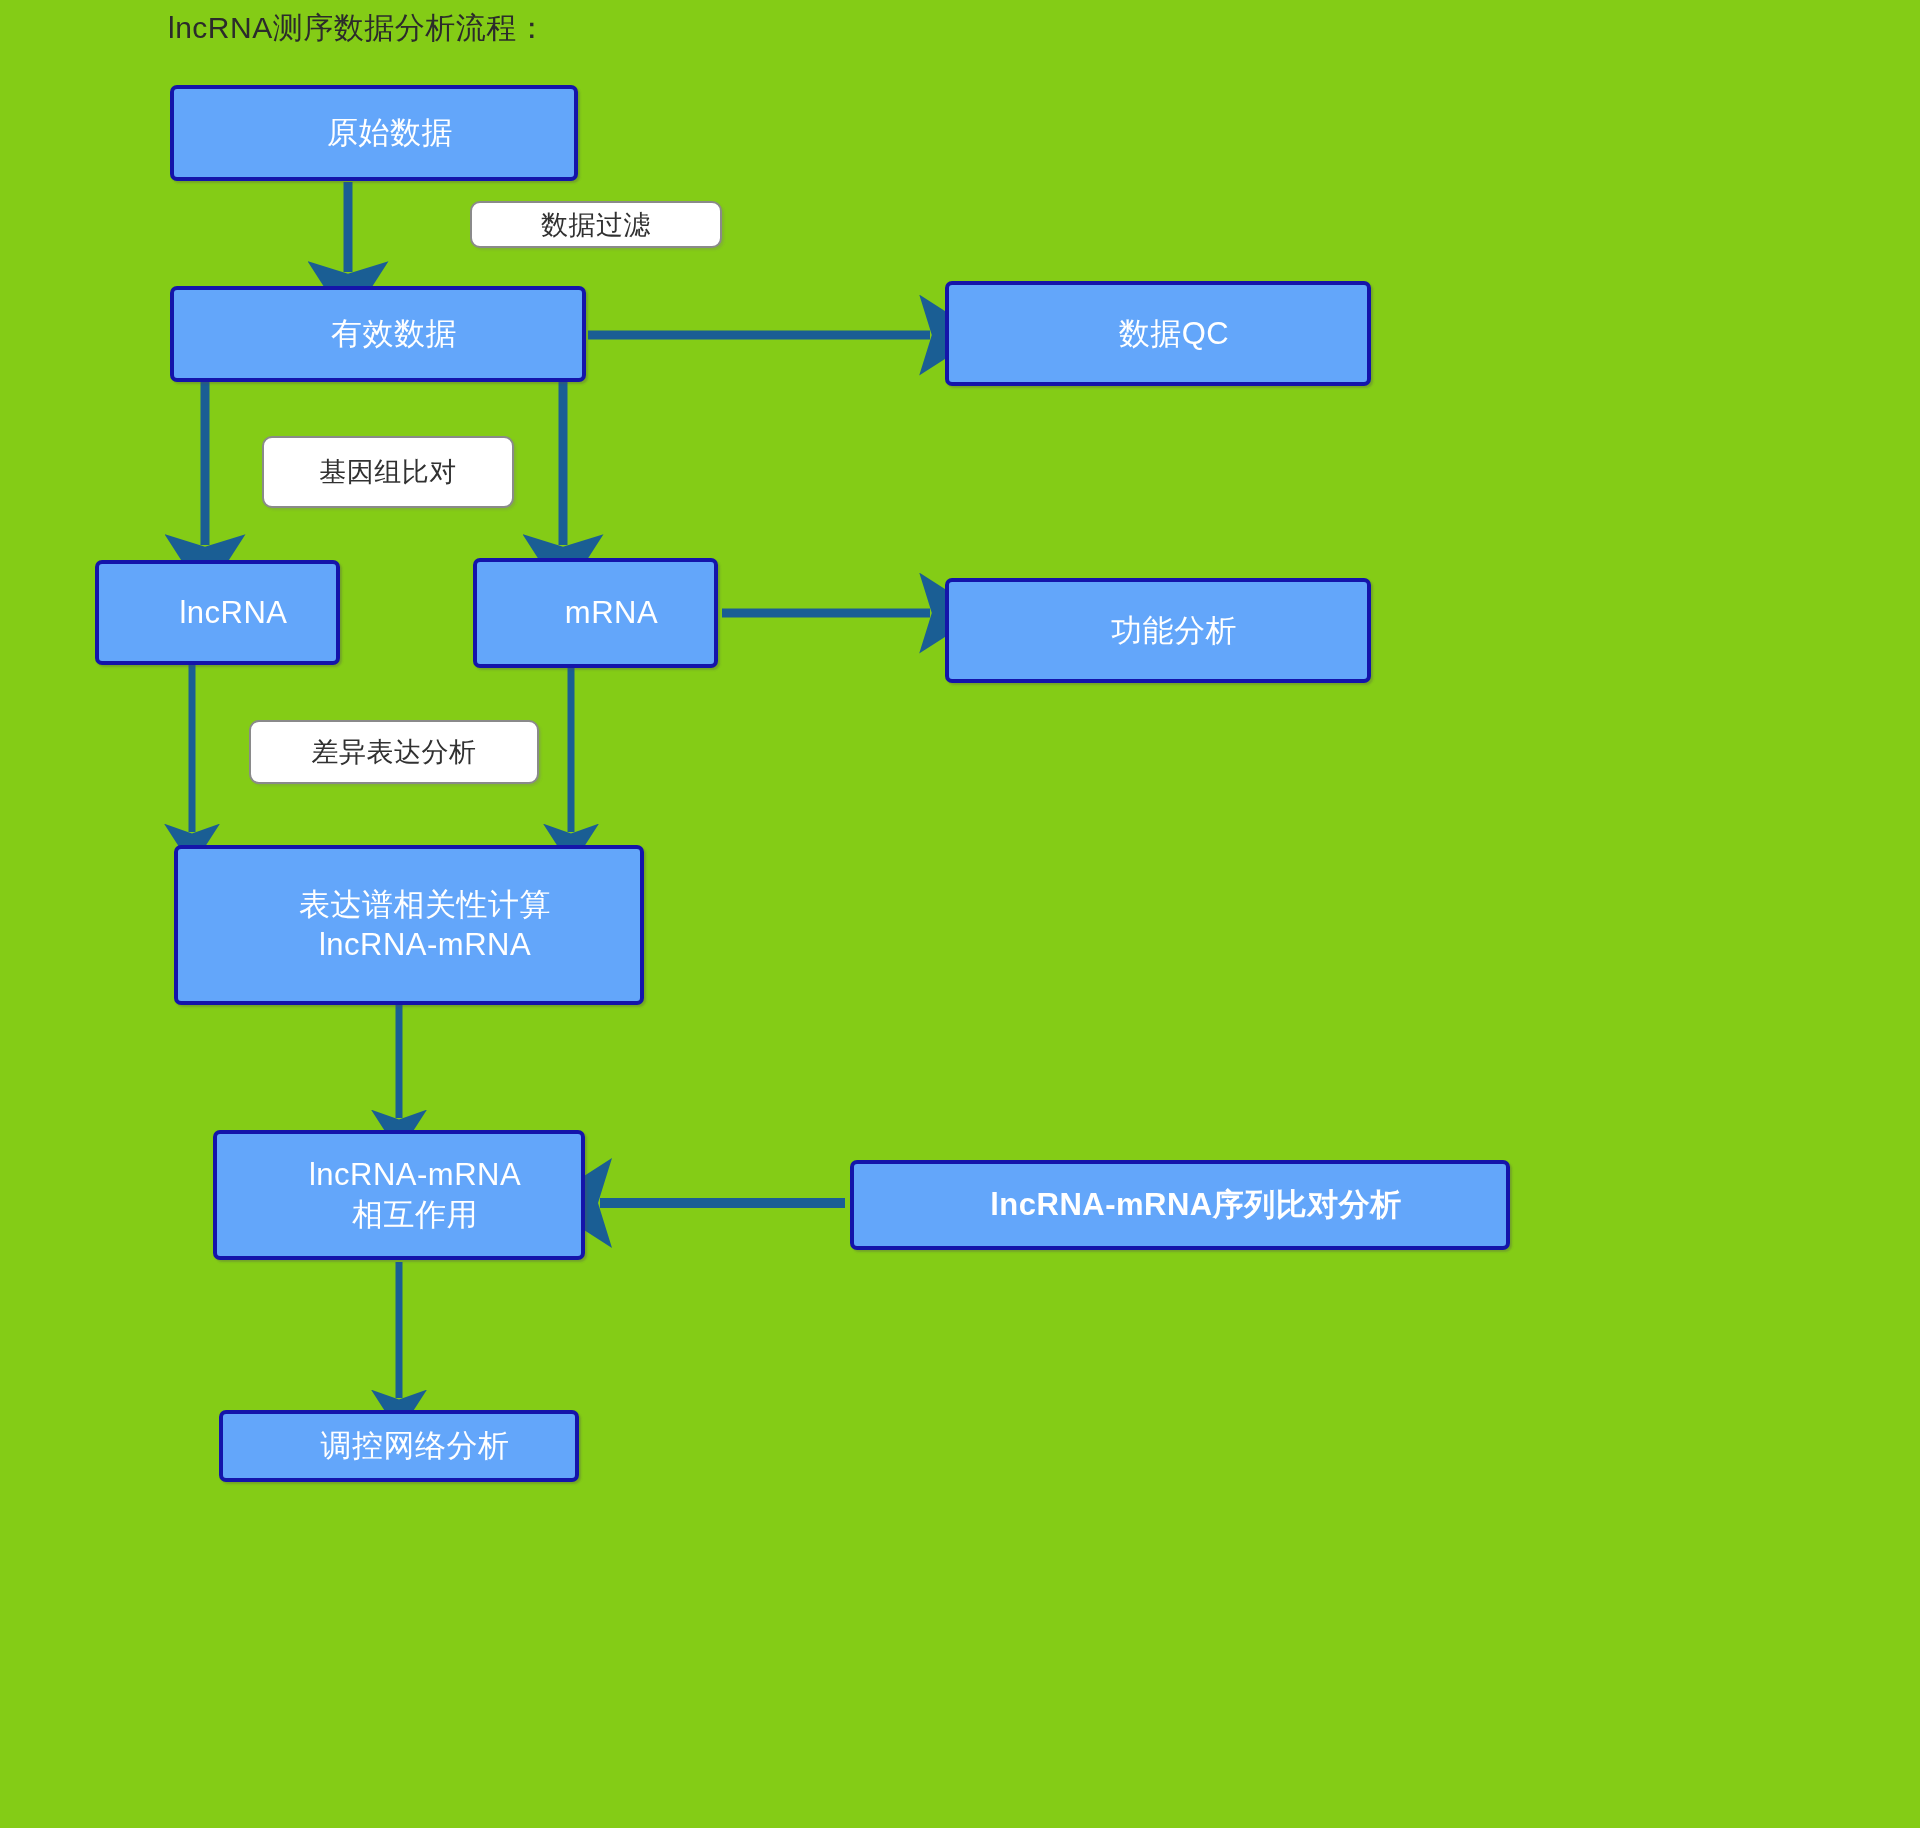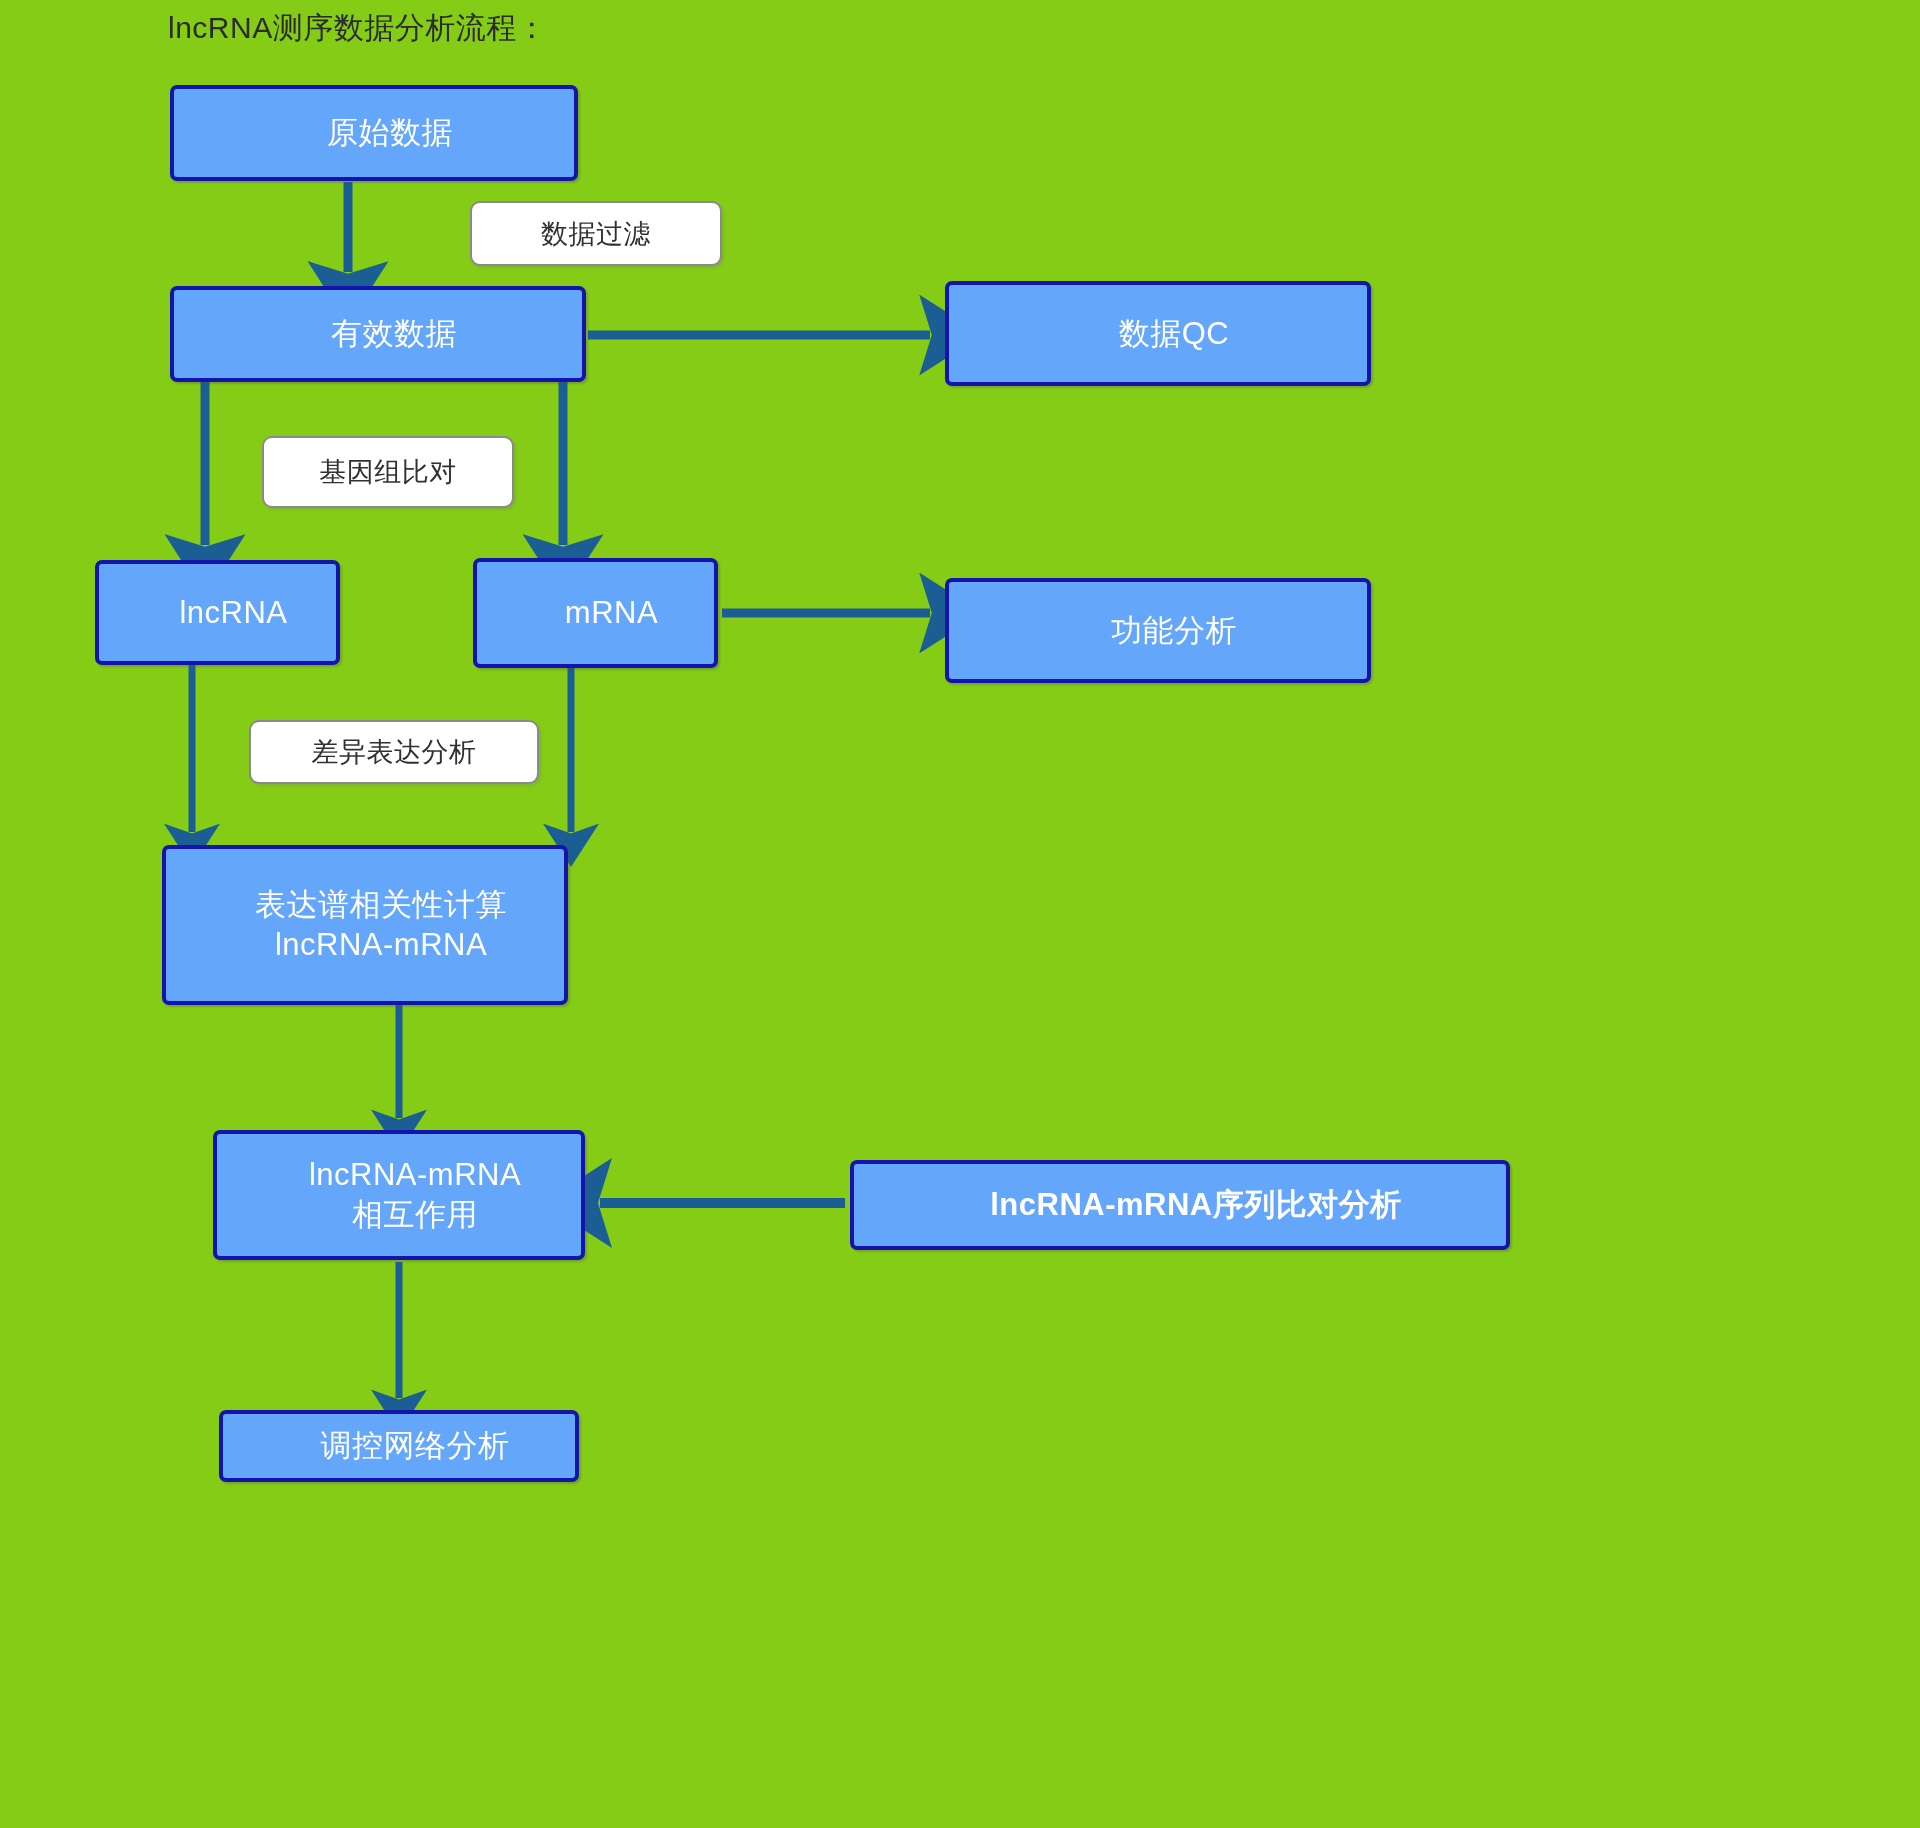--- a/index.html
+++ b/index.html
@@ -151,39 +151,39 @@
   </div>
 
   <div class="node" style="left:473px; top:558px; width:245px; height:110px;">
     <span class="node-text">mRNA</span>
   </div>
 
   <div class="node" style="left:945px; top:560px; width:426px; height:105px;margin-top:18px;">
     <span class="node-text">功能分析</span>
   </div>
 
-  <div class="node" style="left:162px; top:845px; width:406px; height:160px;">
+  <div class="node" style="left:174px; top:845px; width:470px; height:160px;">
     <span class="node-text">表达谱相关性计算
 lncRNA-mRNA</span>
   </div>
 
   <div class="node" style="left:213px; top:1130px; width:372px; height:130px;">
     <span class="node-text">lncRNA-mRNA
 相互作用</span>
   </div>
 
   <div class="node" style="left:850px; top:1160px; width:660px; height:90px;font-weight:bold;">
     <span class="node-text">lncRNA-mRNA序列比对分析</span>
   </div>
 
   <div class="node" style="left:219px; top:1410px; width:360px; height:72px;">
     <span class="node-text">调控网络分析</span>
   </div>
 
-  <div class="edge-label" style="left:470px; top:201px; width:252px; height:65px;">
+  <div class="edge-label" style="left:470px; top:201px; width:252px; height:47px;">
     <span>数据过滤</span>
   </div>
 
   <div class="edge-label" style="left:262px; top:436px; width:252px; height:72px;">
     <span>基因组比对</span>
   </div>
 
   <div class="edge-label" style="left:249px; top:720px; width:290px; height:64px;">
     <span>差异表达分析</span>
   </div>

